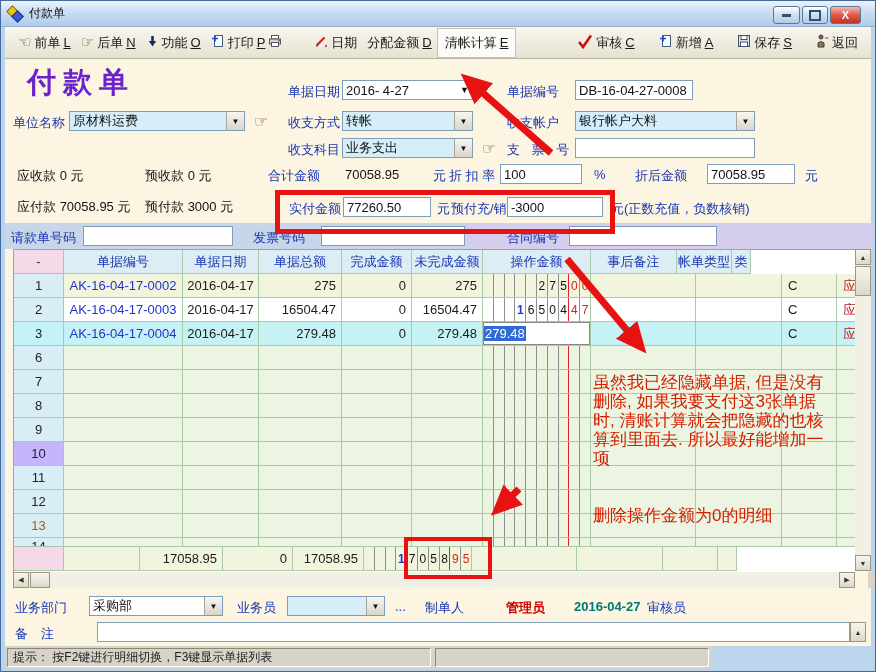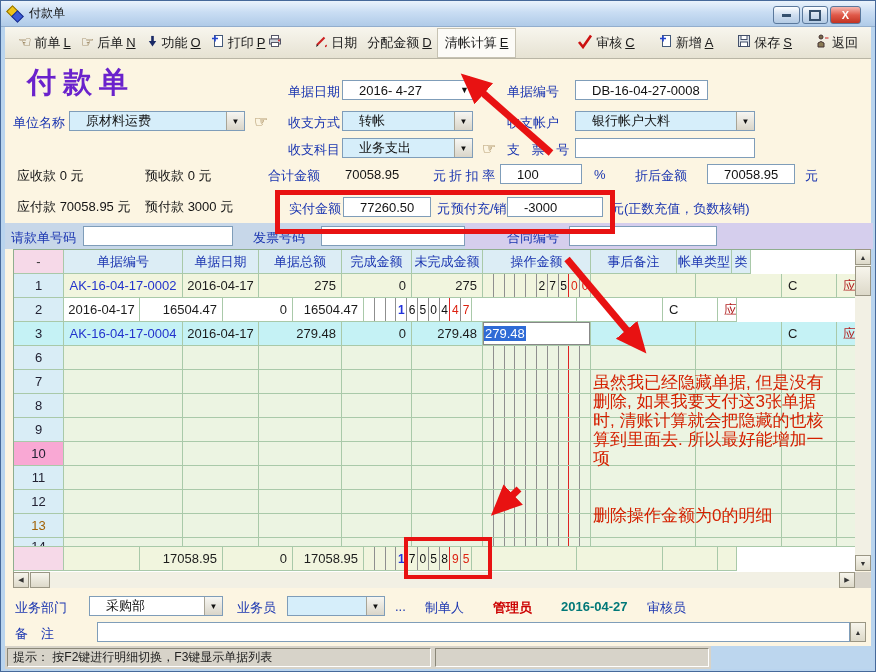--- a/index.html
+++ b/index.html
@@ -28,26 +28,26 @@
   .tbgrp{display:flex;align-items:center;}
   .tbgrp.right{margin-left:auto;}
   .tb-item{display:flex;align-items:center;gap:3px;padding:3px 5px;white-space:nowrap;}
   .tbgrp.right .tb-item{margin-left:14px;}
   .tb-item.gap{margin-left:22px;}
   .tb-item.raised{background:#fcfbf7;border:1px solid #c6c2b2;padding:5px 7px;}
   .tb-item u{text-decoration:underline;}
   .uic{font-size:15px;line-height:13px;}
   
   .main{position:absolute;left:4px;right:4px;top:58px;height:587px;background:#fcf5e2;}
-  .abs{position:absolute;}
+  .abs{position:absolute;margin-left:13px;}
   .lbl{position:absolute;color:#1a35b0;font-size:13px;white-space:pre;}
   .blk{position:absolute;color:#141414;font-size:13px;white-space:pre;}
   .formtitle{position:absolute;left:26px;top:60px;font-size:29px;font-weight:bold;color:#6a22cc;letter-spacing:7px;}
   .inp,.combo{position:absolute;height:20px;background:#fff;border:1px solid #7f9db9;
-    font-size:13px;display:flex;align-items:center;padding-left:16px;box-sizing:border-box;color:#111;}
+    font-size:13px;display:flex;align-items:center;padding-left:3px;box-sizing:border-box;color:#111;}
   .combo.blue{background:#d6eefa;}
   .combo .cbtn{margin-left:auto;width:17px;height:100%;background:linear-gradient(#f7f6f2,#d9d5c9);
     border-left:1px solid #a8a496;display:flex;align-items:center;justify-content:center;font-size:8px;color:#111;}
   .flatarrow{margin-left:auto;margin-right:3px;font-size:9px;color:#111;}
   .hand{position:absolute;font-size:16px;color:#7a5516;}
   .band{position:absolute;left:0px;top:164px;width:868px;height:26px;
     background:linear-gradient(90deg,#c7d7e9 0 53%,#d5ceed 53%);}
   
   .tblwrap{position:absolute;left:8px;top:190px;width:842px;height:322px;border-left:1px solid #8fae8f;border-top:1px solid #8fae8f;box-sizing:content-box;background:#fff;}
   .trow{display:flex;}
@@ -192,21 +192,21 @@
 
   <div class="main">
     <div class="formtitle" style="left:22px;top:4px;">付款单</div>
 
     <div class="lbl" style="left:283px;top:24px;">单据日期</div>
     <div class="combo" style="left:337px;top:21px;width:131px;">
       <span>2016- 4-27</span>
         <span class="flatarrow">▼</span>
     </div>
     <div class="lbl" style="left:502px;top:24px;">单据编号</div>
-    <div class="inp" style="left:570px;top:21px;width:133px;">
+    <div class="inp" style="left:570px;top:21px;width:118px;">
         <span>DB-16-04-27-0008</span>
       </div>
 
     <div class="lbl" style="left:8px;top:55px;">单位名称</div>
     <div class="combo blue" style="left:64px;top:52px;width:176px;">
       <span>原材料运费</span>
         <span class="cbtn">▼</span>
     </div>
     <div class="hand" style="left:249px;top:53px;">☞</div>
     <div class="lbl" style="left:283px;top:55px;">收支方式</div>
@@ -318,20 +318,21 @@
               </div>
             </div>
           </div>
           <div class="tcell lf" style="width: 105px; flex: 0 0 105px; background: rgb(241, 245, 222);"></div>
           <div class="tcell lf" style="width: 86px; flex: 0 0 86px; background: rgb(241, 245, 222);"></div>
           <div class="tcell lf" style="width: 55px; flex: 0 0 55px; background: rgb(241, 245, 222);">C</div>
           <div class="tcell lf" style="width: 19px; flex: 0 0 19px; background: rgb(241, 245, 222); color: rgb(178, 34, 34);">应付</div>
         </div>
         <div class="trow" style="height: 24px;">
           <div class="tcell ctr" style="width: 50px; flex: 0 0 50px; background: rgb(217, 237, 246); color: rgb(34, 34, 51);">2</div>
+          <div class="tcell ctr" style="width: 119px; flex: 0 0 119px; background: rgb(255, 255, 255); color: rgb(34, 51, 204);">AK-16-04-17-0003</div>
           <div class="tcell ctr" style="width: 76px; flex: 0 0 76px; background: rgb(255, 255, 255);">2016-04-17</div>
           <div class="tcell rt" style="width: 83px; flex: 0 0 83px; background: rgb(255, 255, 255);">16504.47</div>
           <div class="tcell rt" style="width: 70px; flex: 0 0 70px; background: rgb(255, 255, 255);">0</div>
           <div class="tcell rt" style="width: 71px; flex: 0 0 71px; background: rgb(255, 255, 255);">16504.47</div>
           <div class="tcell " style="width: 108px; flex: 0 0 108px; background: rgb(255, 255, 255);">
             <div class="opgrid">
               <div class="opd"></div>
               <div class="opd"></div>
               <div class="opd"></div>
               <div class="opd">
@@ -477,21 +478,21 @@
               <div class="opd"></div>
               <div class="opd"></div>
             </div>
           </div>
           <div class="tcell " style="width: 105px; flex: 0 0 105px; background: rgb(236, 244, 226);"></div>
           <div class="tcell " style="width: 86px; flex: 0 0 86px; background: rgb(236, 244, 226);"></div>
           <div class="tcell " style="width: 55px; flex: 0 0 55px; background: rgb(236, 244, 226);"></div>
           <div class="tcell " style="width: 19px; flex: 0 0 19px; background: rgb(236, 244, 226);"></div>
         </div>
         <div class="trow" style="height: 24px;">
-          <div class="tcell ctr" style="width: 50px; flex: 0 0 50px; background: #f9a8d4; color: rgb(34, 34, 51);">10</div>
+          <div class="tcell ctr" style="width: 50px; flex: 0 0 50px; background: #c4b5fd; color: rgb(34, 34, 51);">10</div>
           <div class="tcell " style="width: 119px; flex: 0 0 119px; background: rgb(236, 244, 226);"></div>
           <div class="tcell " style="width: 76px; flex: 0 0 76px; background: rgb(236, 244, 226);"></div>
           <div class="tcell " style="width: 83px; flex: 0 0 83px; background: rgb(236, 244, 226);"></div>
           <div class="tcell " style="width: 70px; flex: 0 0 70px; background: rgb(236, 244, 226);"></div>
           <div class="tcell " style="width: 71px; flex: 0 0 71px; background: rgb(236, 244, 226);"></div>
           <div class="tcell " style="width: 108px; flex: 0 0 108px; background: rgb(236, 244, 226);">
             <div class="opgrid">
               <div class="opd"></div>
               <div class="opd"></div>
               <div class="opd"></div>

